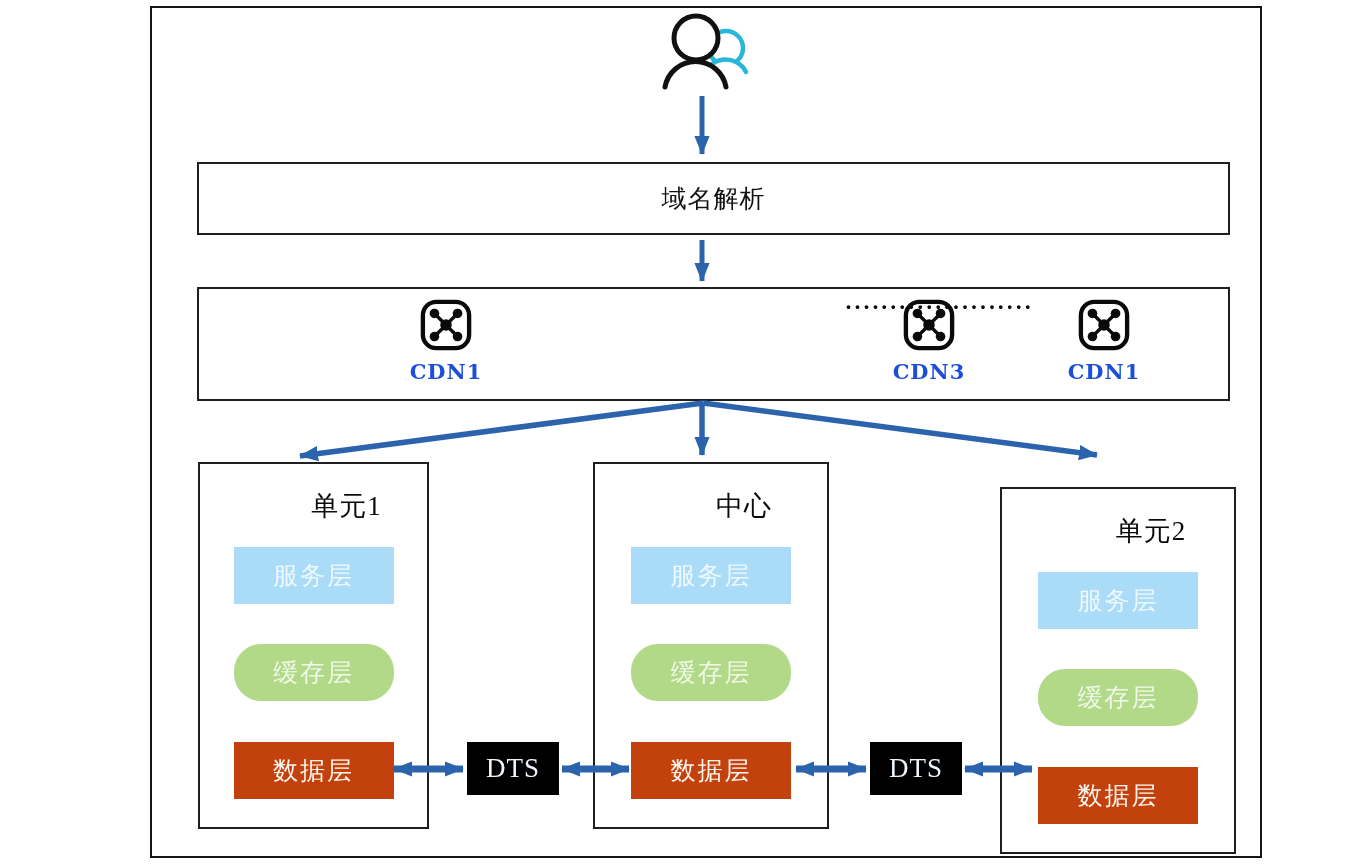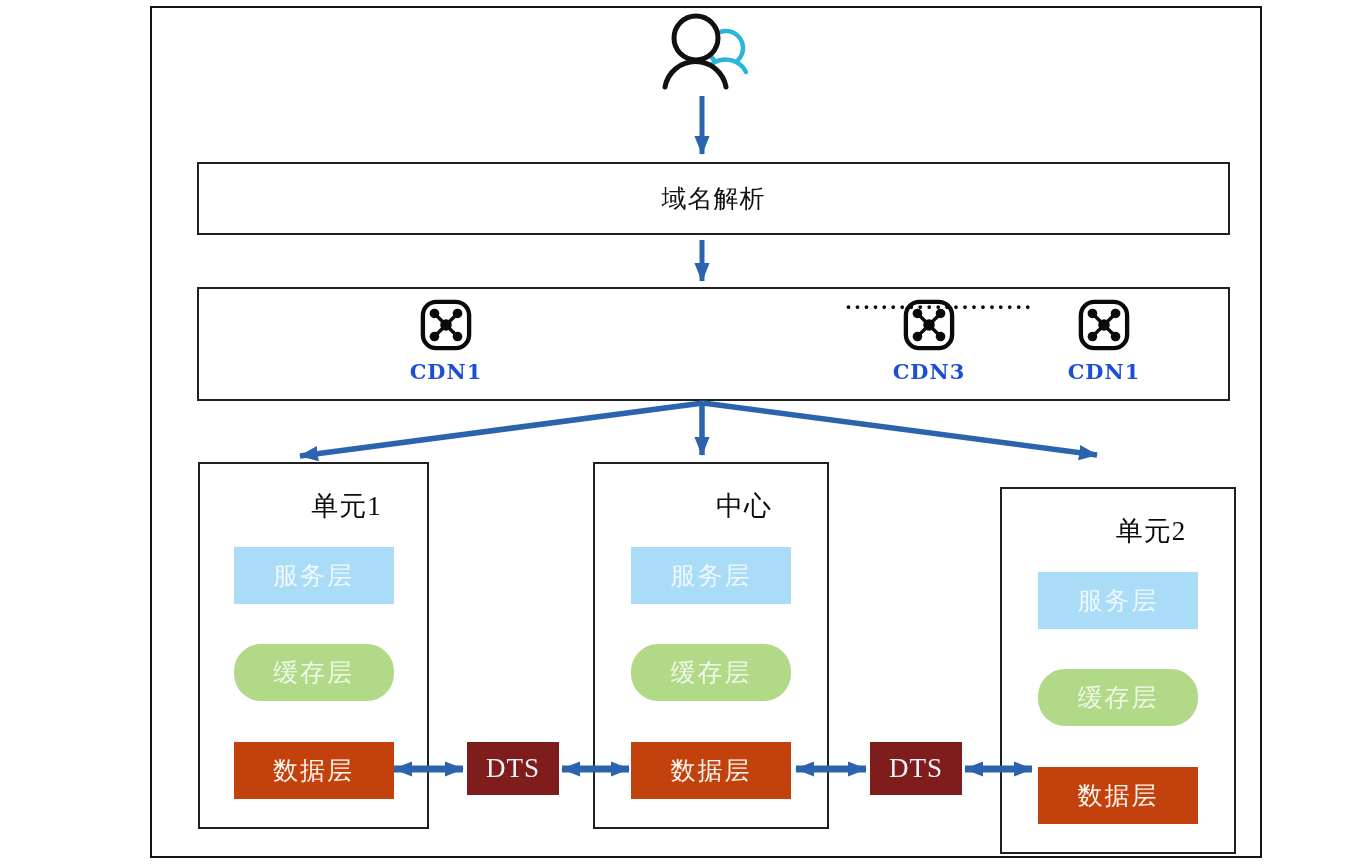--- a/index.html
+++ b/index.html
@@ -52,21 +52,21 @@
   .layer{
     position:absolute;left:50%;margin-left:-80px;width:160px;height:57px;
     display:flex;align-items:center;justify-content:center;
     font-size:25px;letter-spacing:2px;color:#fbfdff;font-family:Liberation Mono, monospace;
   }
   .layer-0{top:83px;background:#aadcf7;color:#eef8ff;}
   .layer-1{top:180px;background:#b1d988;color:#f0f9e8;border-radius:27px;}
   .layer-2{top:278px;background:#c2410c;color:#fdf6ef;}
   
   .dts-box{
-    top:742px;width:92px;height:53px;background:#7f1d1d;
+    top:742px;width:92px;height:53px;background:#000000;
     display:flex;align-items:center;justify-content:center;
     color:#eef4fb;font-size:27px;letter-spacing:1px;
   }
   #dts-1{left:467px;}
   #dts-2{left:870px;}
   
   #arrow-layer{left:0;top:0;width:1363px;height:864px;pointer-events:none;}
   .arrow{stroke:#2b64ad;fill:none;}
 </style>
 </head>

